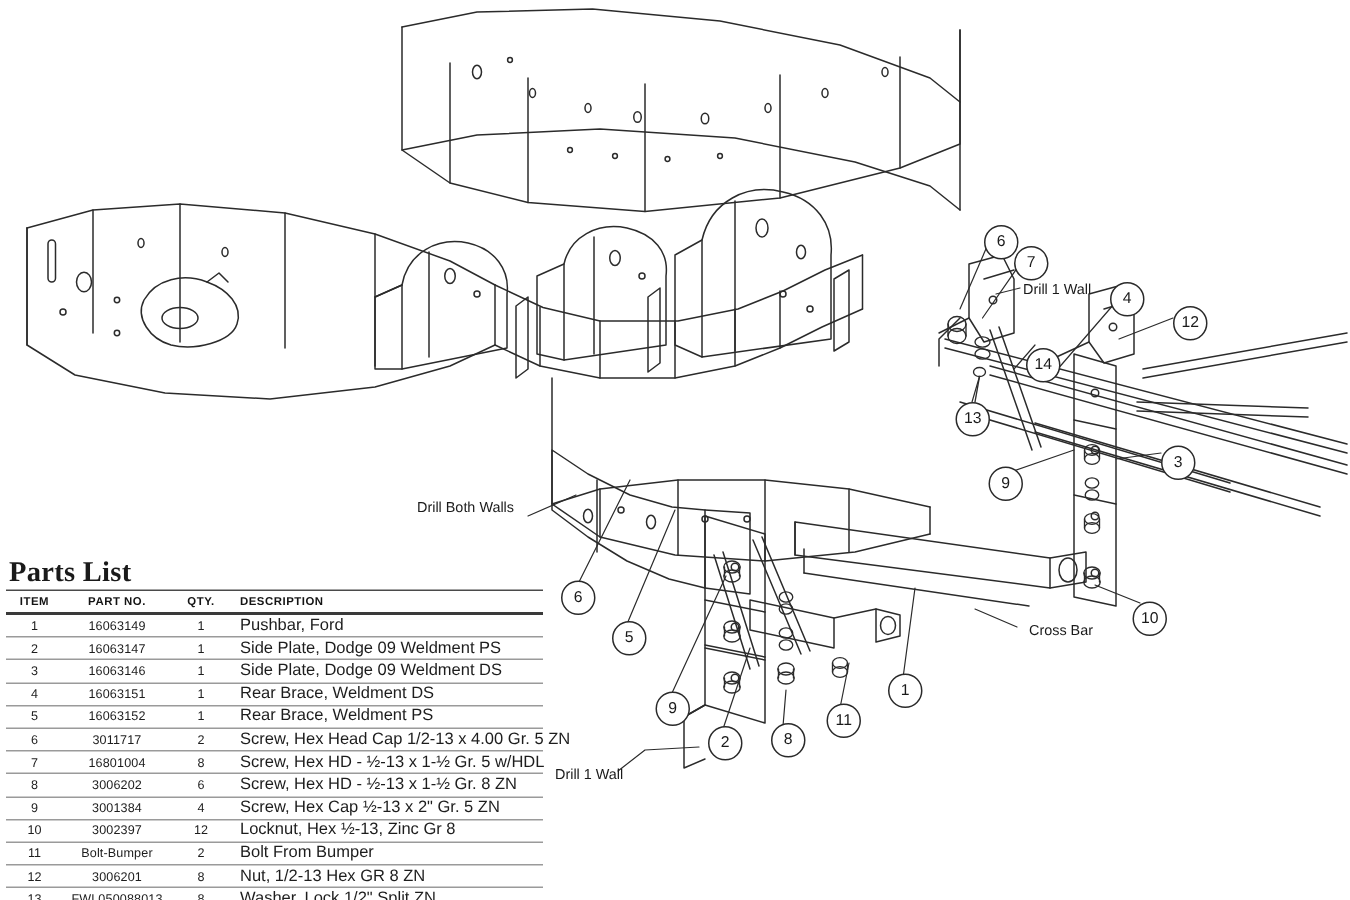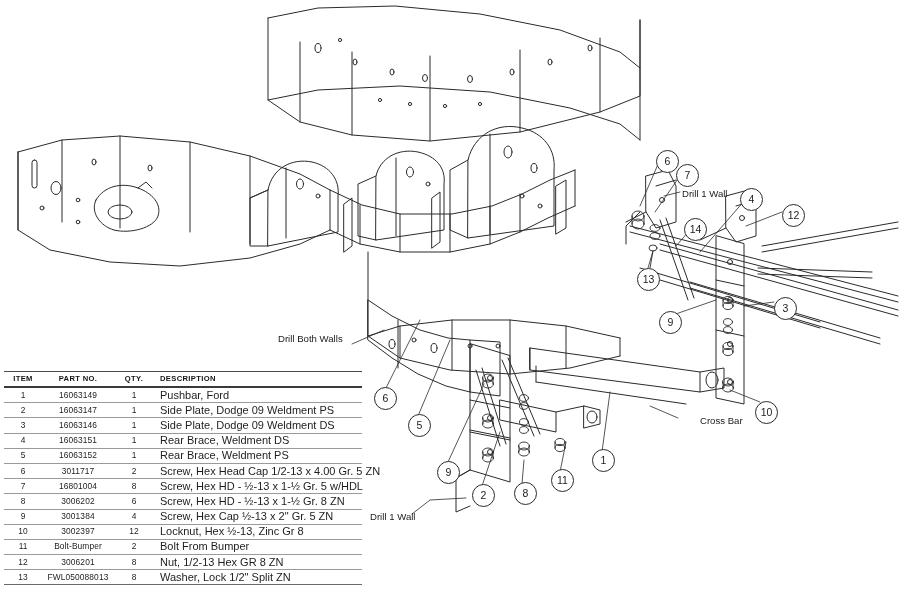--- a/index.html
+++ b/index.html
@@ -387,39 +387,40 @@
         <path d="M412 514 L430 500 L466 498"></path>
       </g>
 
     </g>
   </svg>
 
   <div class="callout" style="left:656px; top:150px;">6</div>
   <div class="callout" style="left:676px; top:164px;">7</div>
   <div class="callout" style="left:740px; top:188px;">4</div>
   <div class="callout" style="left:782px; top:204px;">12</div>
-  <div class="callout" style="left:684px; top:218px;">14</div>
+  <div class="callout" style="left:684px; top:232px;">14</div>
   <div class="callout" style="left:637px; top:268px;">13</div>
   <div class="callout" style="left:774px; top:297px;">3</div>
   <div class="callout" style="left:659px; top:311px;">9</div>
   <div class="callout" style="left:755px; top:401px;">10</div>
   <div class="callout" style="left:374px; top:387px;">6</div>
   <div class="callout" style="left:408px; top:414px;">5</div>
   <div class="callout" style="left:437px; top:461px;">9</div>
   <div class="callout" style="left:472px; top:484px;">2</div>
   <div class="callout" style="left:514px; top:482px;">8</div>
   <div class="callout" style="left:551px; top:469px;">11</div>
   <div class="callout" style="left:592px; top:449px;">1</div>
 
   <div class="annot" style="left:682px; top:188px;">Drill 1 Wall</div>
   <div class="annot" style="left:278px; top:333px;">Drill Both Walls</div>
-  <div class="annot" style="left:700px; top:415px;">Cross Bar</div>
+  <div class="annot" style="left:686px; top:415px;">Cross Bar</div>
   <div class="annot" style="left:370px; top:511px;">Drill 1 Wall</div>
 
   <div id="parts-list">
+    <div id="parts-title">Parts List</div>
     <table class="parts">
       <colgroup>
         <col class="c-item">
           <col class="c-part">
           <col class="c-qty">
           <col class="c-desc">
       </colgroup>
       <thead>
         <tr>
           <th>ITEM</th>

